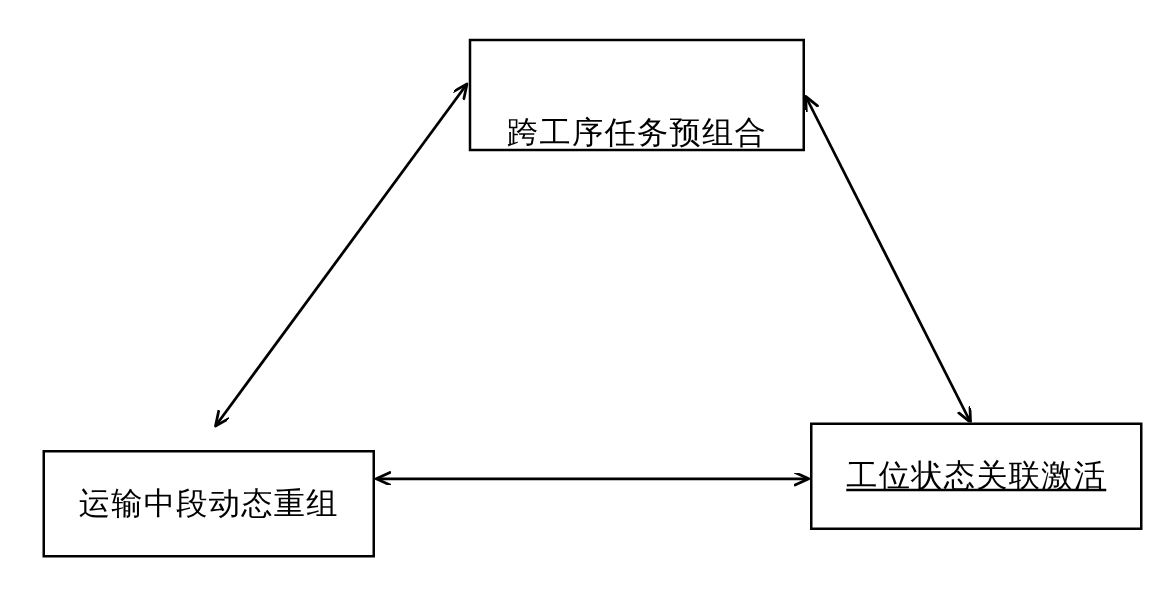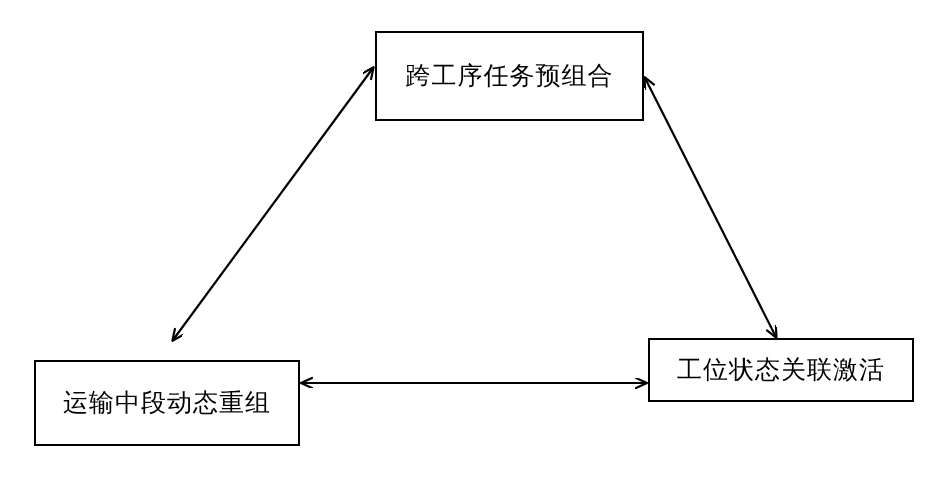--- a/index.html
+++ b/index.html
@@ -41,32 +41,34 @@
     line-height: 1.1;
     color: #000000;
     letter-spacing: 1px;
     white-space: nowrap;
   }
   #node-top {
     left: 375px;
     top: 31px;
     width: 269px;
     height: 90px;
+    align-items: flex-end;
   }
   #node-left {
     left: 34px;
     top: 360px;
     width: 266px;
     height: 86px;
   }
   #node-right {
     left: 648px;
     top: 338px;
     width: 266px;
-    height: 64px;
+    height: 86px;
+    text-decoration: underline;
   }
 </style>
 </head>
 <body>
 
 <div id="canvas">
 
   <svg id="edges" viewBox="0 0 929 482" xmlns="http://www.w3.org/2000/svg">
     <defs>
       <marker id="arrowEnd" markerWidth="14" markerHeight="14" refX="11" refY="5" orient="auto" markerUnits="userSpaceOnUse">

